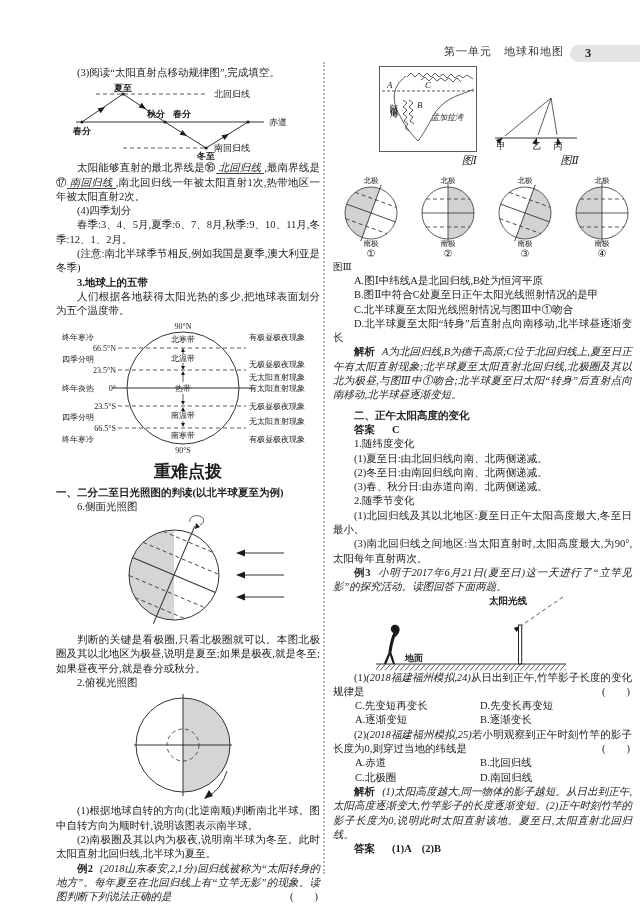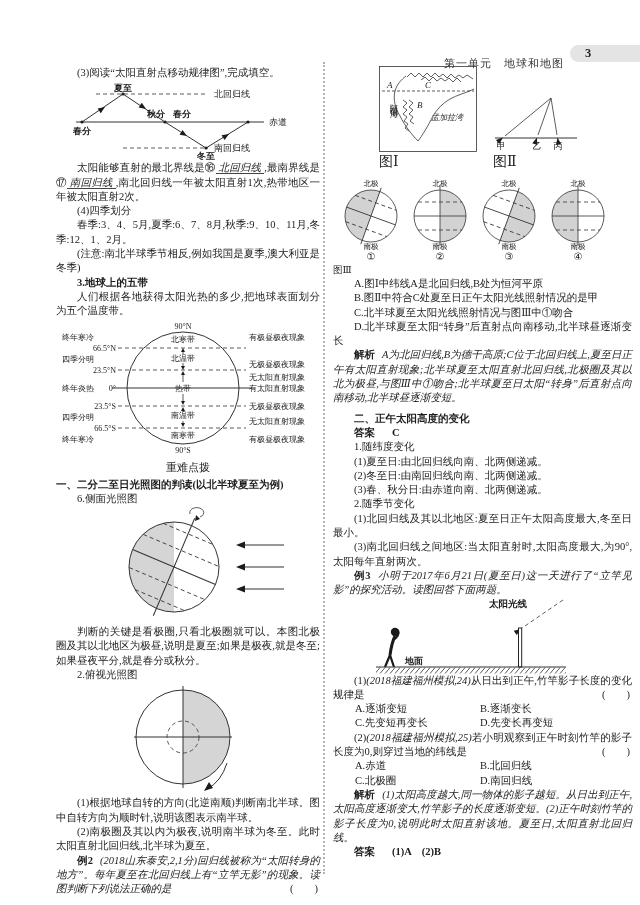--- a/index.html
+++ b/index.html
@@ -2,41 +2,41 @@
 <html><head>
 <meta charset="utf-8">
 <style>
   * { box-sizing: border-box; }
   html,body { margin:0; padding:0; }
   body {
     width:640px; height:905px; position:relative; overflow:hidden;
     background:#ffffff; color:#1c1c1c;
     font-family:"Liberation Serif","DejaVu Serif",serif;
   }
-  .header-text { position:absolute; top:56px; right:76px; font-size:11px; color:#333; letter-spacing:1px; }
+  .header-text { position:absolute; top:44px; right:76px; font-size:11px; color:#333; letter-spacing:1px; }
   .capsule { position:absolute; top:45px; right:0; width:70px; height:17px; background:#e4e4e4; border-radius:9px 0 0 9px; }
   .capsule b { display:block; padding-left:15px; font-size:12.5px; line-height:17px; color:#222; }
   .divider { position:absolute; left:323px; top:62px; height:812px; width:0; border-left:2px dotted #b3b3b3; }
   .col { position:absolute; top:66px; }
   .col-left { left:56px; width:264px; }
   .col-right { left:333px; width:299px; }
   p.t { margin:0; font-size:10.5px; line-height:14.3px; text-align:justify; }
   .ind { text-indent:21px; }
   .b { font-weight:bold; }
   .kai { font-style:italic; }
   .rel { position:relative; }
   .paren { position:absolute; right:2px; bottom:0; font-style:normal; }
   .ansline { font-style:italic; border-bottom:1px solid #444; padding:0 3px; }
   .exlbl { font-weight:bold; margin-right:7px; }
-  .sec-head { font-size:11px; font-weight:normal; text-align:center; margin:5px 0 3px; }
-  .caption { font-size:14px; text-align:left; margin-top:1px; }
+  .sec-head { font-size:17px; font-weight:bold; text-align:center; margin:5px 0 3px; }
+  .caption { font-size:11px; text-align:right; margin-top:1px;font-style:italic; }
   .figrow { display:flex; align-items:flex-end; }
   .figblock { position:relative; }
   .vert-sea { position:absolute; left:8px; top:32px; writing-mode:vertical-rl; text-orientation:upright; font-size:8px; letter-spacing:2px; }
-  .fig3row { display:flex; gap:9px; margin:6px 0 0 8px; }
+  .fig3row { display:flex; gap:17px; margin:6px 0 0 8px; }
   .f3num { text-align:center; font-size:10px; line-height:12px; }
   .fig3cap { width:268px; text-align:left; font-size:9.5px; margin-top:1px; }
   .optrow { display:flex; padding-left:22px; font-size:10.5px; line-height:14.3px; }
   .optrow .o1 { width:125px; }
   .answer { font-weight:bold; margin-left:10px; }
   svg { display:block; }
   svg text { font-size:8px; fill:#1c1c1c; font-family:"Liberation Serif","DejaVu Serif",serif; }
   svg text.f9 { font-size:9px; }
   svg text.f95 { font-size:9.5px; font-weight:bold; }
   svg text.it { font-style:italic; }
@@ -318,26 +318,26 @@
         <path d="M32,57 L27,69 M32,57 L36,69" stroke="#1a1a1a" stroke-width="2.2" fill="none"></path>
         <path d="M35,42 C39,40 42,36 40,32" stroke="#1a1a1a" stroke-width="2" fill="none"></path>
       </g>
       <text class="f9 b" x="47" y="66">地面</text>
       <line class="ln" x1="18" y1="69" x2="208" y2="69"></line>
       <rect x="18" y="69.5" width="190" height="6" fill="url(#ghatch)"></rect>
     </svg>
 
     <p class="t ind rel"><span>(1)</span><span class="kai">(2018福建福州模拟,24)</span><span>从日出到正午,竹竿影子长度的变化规律是</span><span class="paren">(　　)</span></p>
     <div class="optrow">
+        <span class="o1">C.先变短再变长</span>
+        <span>D.先变长再变短</span>
+      </div>
+    <div class="optrow">
         <span class="o1">A.逐渐变短</span>
         <span>B.逐渐变长</span>
-      </div>
-    <div class="optrow">
-        <span class="o1">C.先变短再变长</span>
-        <span>D.先变长再变短</span>
       </div>
 
     <p class="t ind rel"><span>(2)</span><span class="kai">(2018福建福州模拟,25)</span><span>若小明观察到正午时刻竹竿的影子长度为0,则穿过当地的纬线是</span><span class="paren">(　　)</span></p>
     <div class="optrow">
         <span class="o1">A.赤道</span>
         <span>B.北回归线</span>
       </div>
     <div class="optrow">
         <span class="o1">C.北极圈</span>
         <span>D.南回归线</span>

